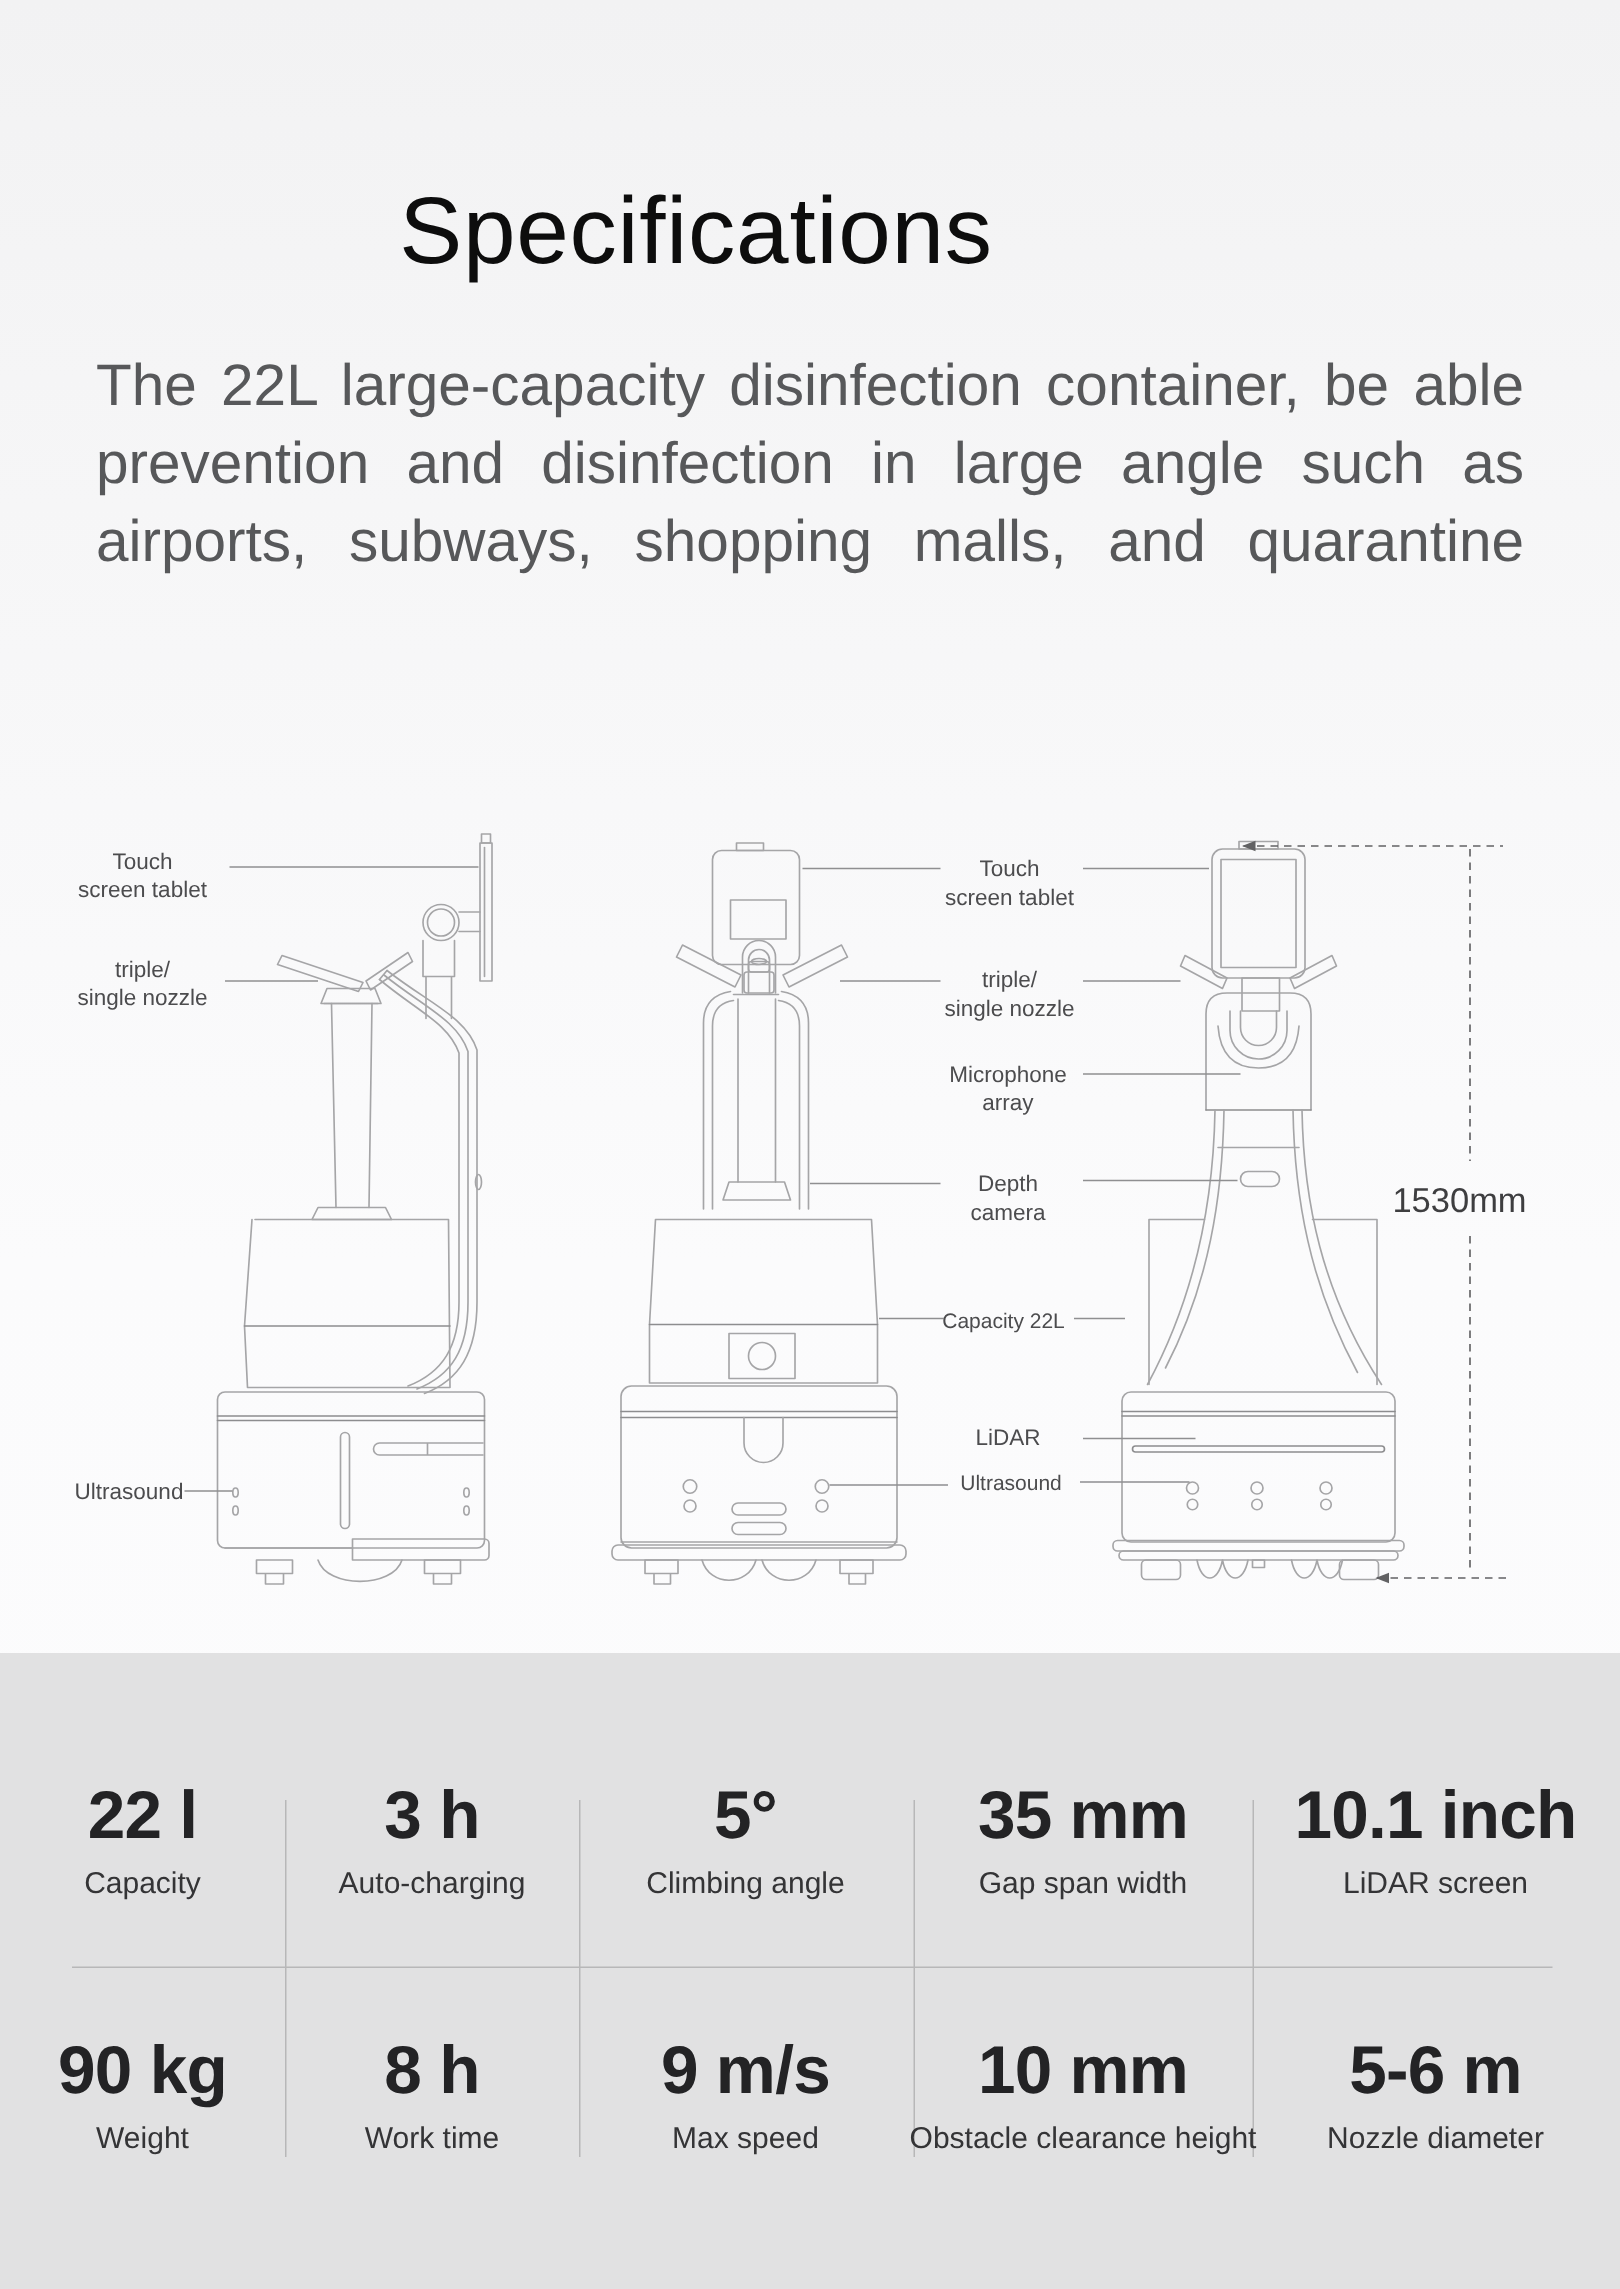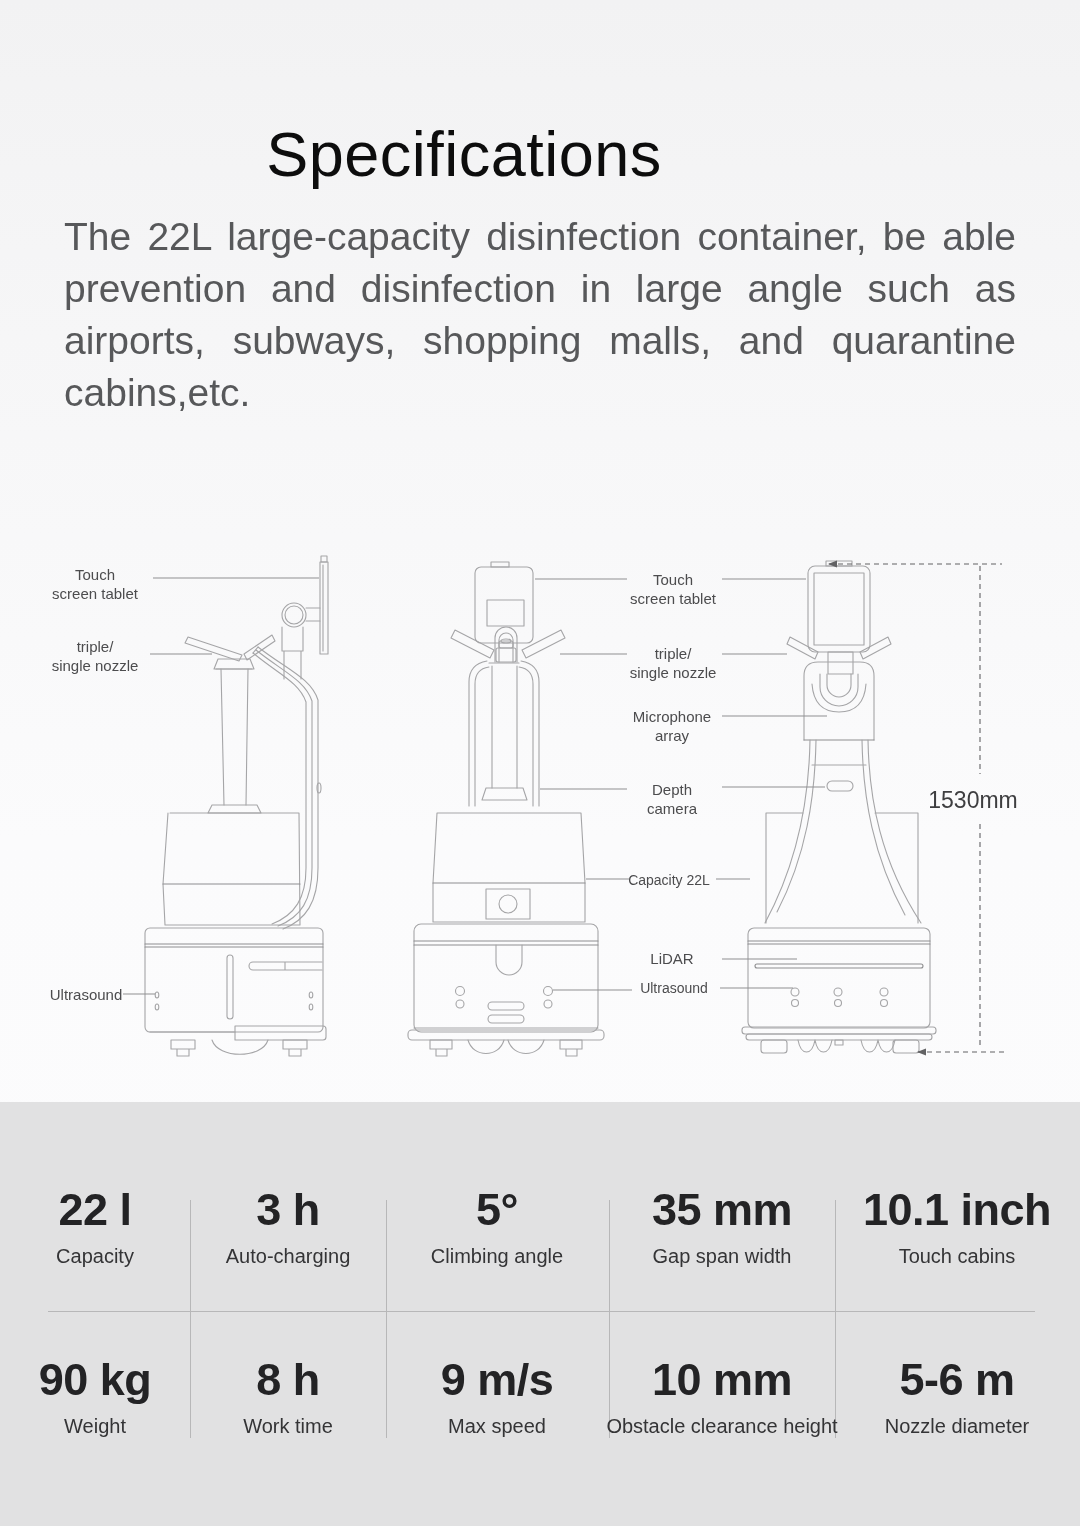--- a/index.html
+++ b/index.html
@@ -5,21 +5,21 @@
   html,body{margin:0;padding:0;background:#d8d8d9;}
   .page{
     position:relative;width:1080px;height:1526px;overflow:hidden;
     background:linear-gradient(180deg,#f2f2f3 0%,#f6f6f7 22%,#fbfbfc 55%,#fcfcfd 100%);
     font-family:"Liberation Sans","DejaVu Sans",sans-serif;
   }
   .title{
     position:absolute;left:0;top:118px;width:928px;margin:0;
     text-align:center;font-size:63px;font-weight:400;color:#0d0d0d;letter-spacing:0.5px;
   }
-  .intro{position:absolute;left:64px;top:211px;width:952px;color:#57585a;font-size:39px;}
+  .intro{position:absolute;left:64px;top:232px;width:952px;color:#57585a;font-size:39px;}
   .intro-line{height:52px;line-height:52px;text-align:justify;text-align-last:justify;white-space:nowrap;}
   .intro-line.last{text-align-last:left;}
   .diagram-svg{position:absolute;left:0;top:545px;}
   .s{fill:none;stroke:#a5a5a7;stroke-width:1.1;stroke-linecap:round;stroke-linejoin:round;}
   .sd{fill:none;stroke:#8d8d8f;stroke-width:1.1;stroke-linecap:round;}
   .lead{fill:none;stroke:#8f8f91;stroke-width:1;}
   .dash{fill:none;stroke:#626264;stroke-width:1.1;stroke-dasharray:5 4;}
   .arrow{fill:#626264;}
   .dlabel{
     position:absolute;transform:translateX(-50%);text-align:center;
@@ -42,21 +42,20 @@
 <body>
 
 <div class="page">
 
   <h1 class="title">Specifications</h1>
 
   <div class="intro">
     <div class="intro-line">The 22L large-capacity disinfection container, be able</div>
     <div class="intro-line">prevention and disinfection in large angle such as</div>
     <div class="intro-line">airports, subways, shopping malls, and quarantine</div>
-    <div class="intro-line last">cabins,etc.</div>
   </div>
 
   <svg class="diagram-svg" width="1080" height="535" viewBox="0 545 1080 535" xmlns="http://www.w3.org/2000/svg">
 
     <g>
 
       <rect class="s" x="320" y="562" width="8" height="92"></rect>
       <line class="s" x1="323" y1="565" x2="323" y2="651"></line>
       <rect class="s" x="321" y="556" width="6" height="6"></rect>
       <circle class="s" cx="294" cy="615" r="12"></circle>
@@ -230,21 +229,21 @@
     <div class="spec-cell row1" style="left:497px">
       <div class="sc-val">5°</div>
       <div class="sc-lab">Climbing angle</div>
     </div>
     <div class="spec-cell row1" style="left:722px">
       <div class="sc-val">35 mm</div>
       <div class="sc-lab">Gap span width</div>
     </div>
     <div class="spec-cell row1" style="left:957px">
       <div class="sc-val">10.1 inch</div>
-      <div class="sc-lab">Touch cabins</div>
+      <div class="sc-lab">LiDAR screen</div>
     </div>
 
     <div class="spec-cell row2" style="left:95px">
       <div class="sc-val">90 kg</div>
       <div class="sc-lab">Weight</div>
     </div>
     <div class="spec-cell row2" style="left:288px">
       <div class="sc-val">8 h</div>
       <div class="sc-lab">Work time</div>
     </div>

